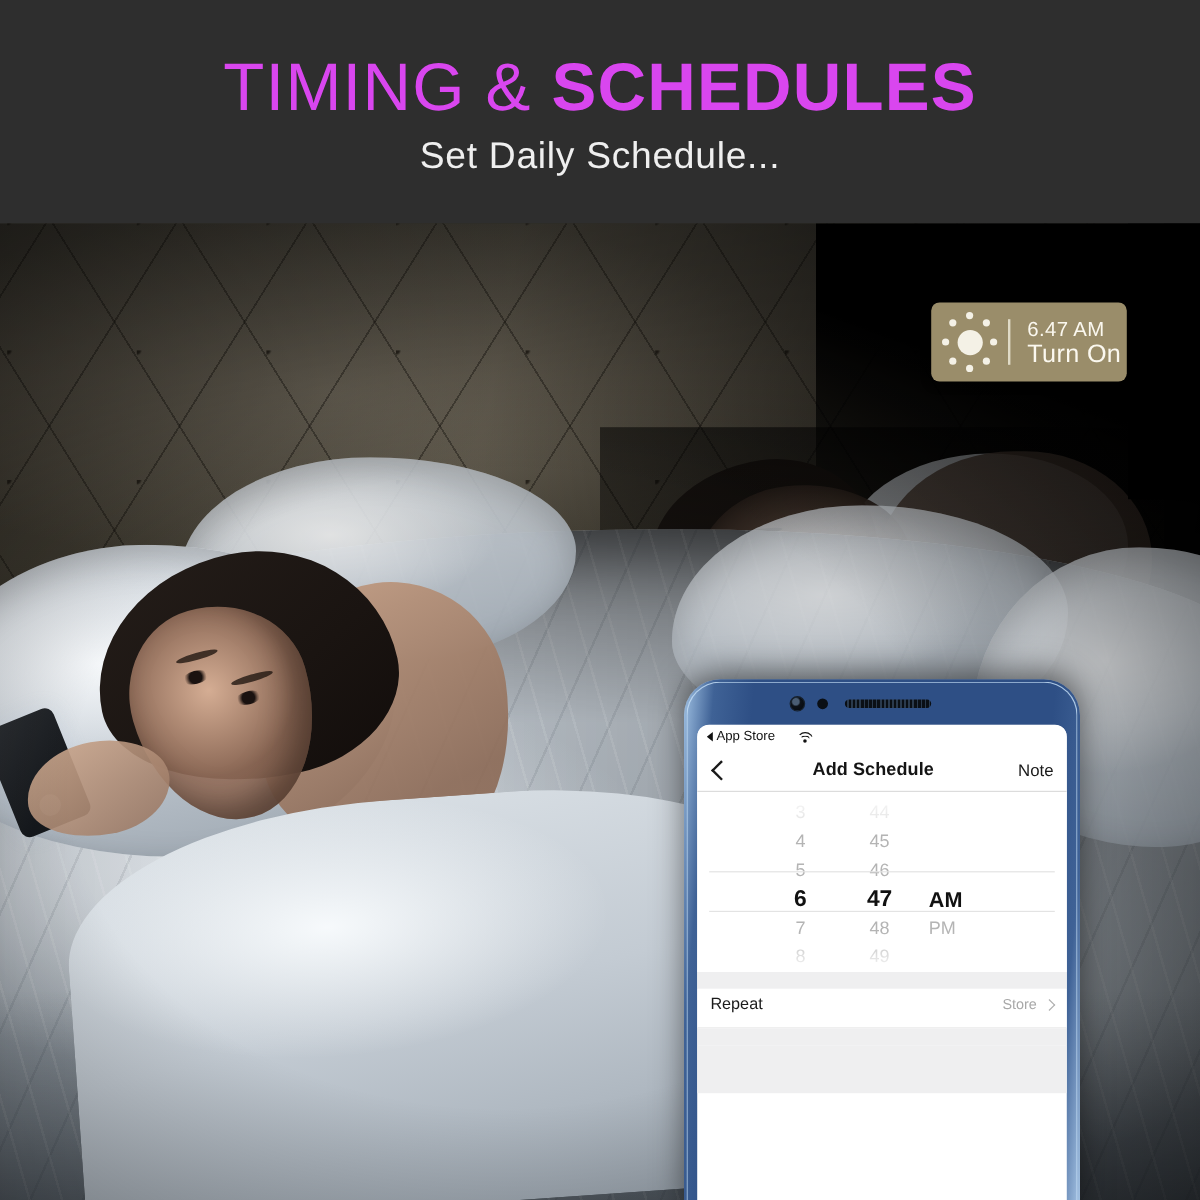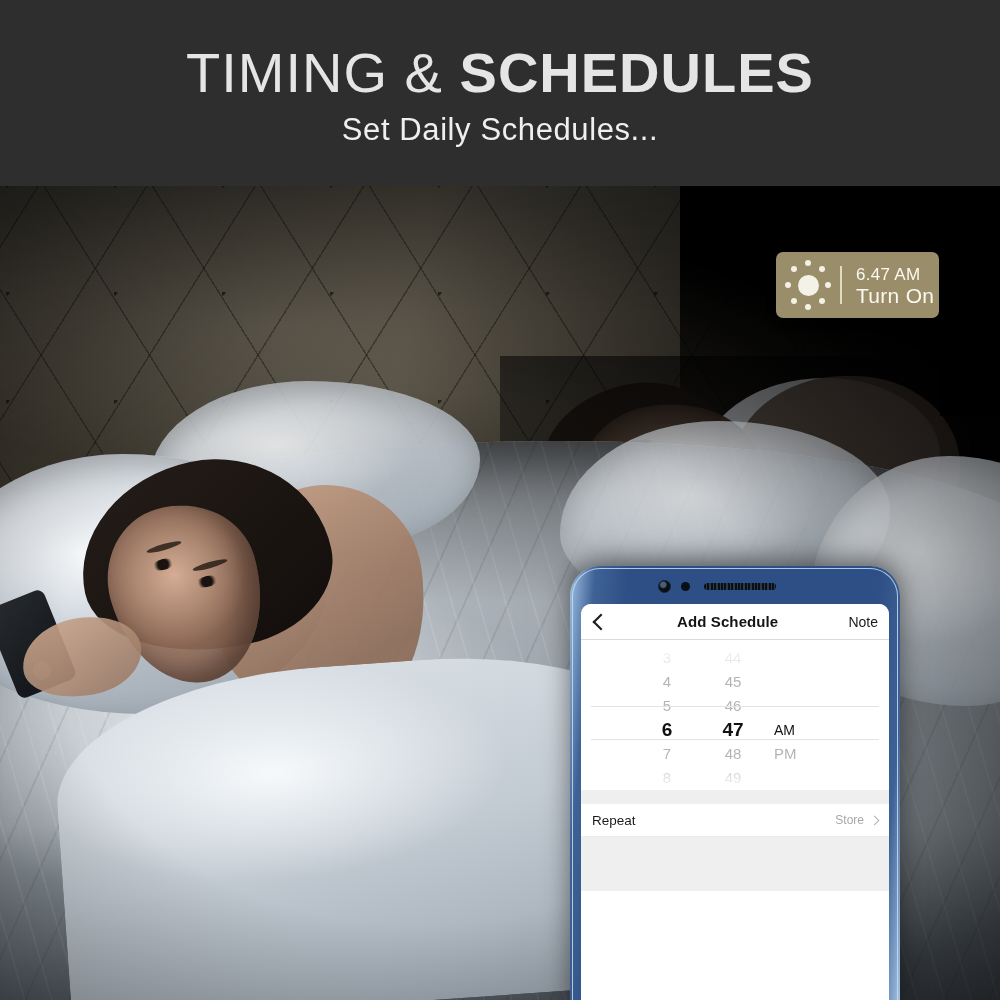--- a/index.html
+++ b/index.html
@@ -26,21 +26,21 @@
     width: 1000px;
     height: 186px;
     background: #2e2e2e;
     z-index: 30;
   }
   .header-title {
     position: absolute;
     left: 0; top: 42px;
     width: 1000px;
     text-align: center;
-    color: #e5e5e5;
+    color: #d946ef;
     font-size: 56px;
     line-height: 62px;
     letter-spacing: 1px;
     white-space: nowrap;
   }
   .header-title .thin {
     font-weight: 300;
     font-stretch: condensed;
   }
   .header-title .bold {
@@ -483,21 +483,21 @@
     font-size: 15px;
     color: #c9c9c9;
   }
   .pick-item.near   { color: #b4b4b4; }
   .pick-item.far    { color: #dcdcdc; }
   .pick-item.sel {
     color: #111111;
     font-size: 19px;
     font-weight: 700;
   }
-  .pick-col.ampm .pick-item.sel { font-weight: 400; font-size: 14px; }
+  .pick-col.ampm .pick-item.sel { font-weight: 700; font-size: 18px; }
   .pick-line {
     position: absolute;
     left: 10px; right: 10px;
     height: 1px;
     background: #e3e3e3;
   }
   .pick-line.top    { top: 66px; }
   .pick-line.bottom { top: 99px; }
   .pick-fade-top {
     position: absolute; left: 0; right: 0; top: 0; height: 34px;
@@ -508,23 +508,23 @@
     position: absolute; left: 0; right: 0; bottom: 0; height: 34px;
     background: linear-gradient(0deg, rgba(255,255,255,0.96), rgba(255,255,255,0));
     pointer-events: none;
   }
 
   .gap-bar { height: 14px; background: #efeff0; }
 
   .list-row {
     height: 33px;
     display: flex;
-    align-items: center;
+    align-items: flex-end;
     justify-content: space-between;
-    padding: 0 11px;
+    padding: 12px 11px;
     background: #ffffff;
     border-bottom: 1px solid #ececec;
   }
   .list-row:last-child { border-bottom: none; }
   .row-label { font-size: 13.5px; color: #1b1b1b; }
   .row-right { display: flex; align-items: center; gap: 7px; }
   .row-value { font-size: 12px; color: #a8a8a8; }
   .chev {
     width: 7px; height: 7px;
     border-top: 1.6px solid #b0b0b0;
@@ -536,21 +536,21 @@
 </head>
 <body>
 
 <div class="canvas">
 
   <div class="header">
     <div class="header-title">
       <span class="thin">TIMING &amp;</span>
       <span class="bold">SCHEDULES</span>
     </div>
-    <div class="header-sub">Set Daily Schedules...</div>
+    <div class="header-sub">Set Daily Schedule...</div>
   </div>
 
   <div class="photo">
     <div class="headboard"></div>
     <div class="hb-shade"></div>
     <div class="room-dark"></div>
 
     <div class="man-pillow"></div>
     <div class="man-hair"></div>
     <div class="man-face"></div>
@@ -607,20 +607,31 @@
     <div class="phone-edge-hl"></div>
 
     <div class="phone-top">
       <div class="cam"></div>
       <div class="sensor"></div>
       <div class="speaker"></div>
     </div>
 
     <div class="screen">
 
+      <div class="statusbar">
+        <div class="sb-back">
+          <span class="sb-tri"></span>
+          <span>App Store</span>
+        </div>
+        <div class="wifi">
+            <i></i>
+            <i></i>
+            <i></i>
+          </div>
+      </div>
 
       <div class="navbar">
         <div class="nav-back"></div>
         <div class="nav-title">Add Schedule</div>
         <div class="nav-save">Note</div>
       </div>
 
 
       <div class="picker">
         <div class="pick-col">

